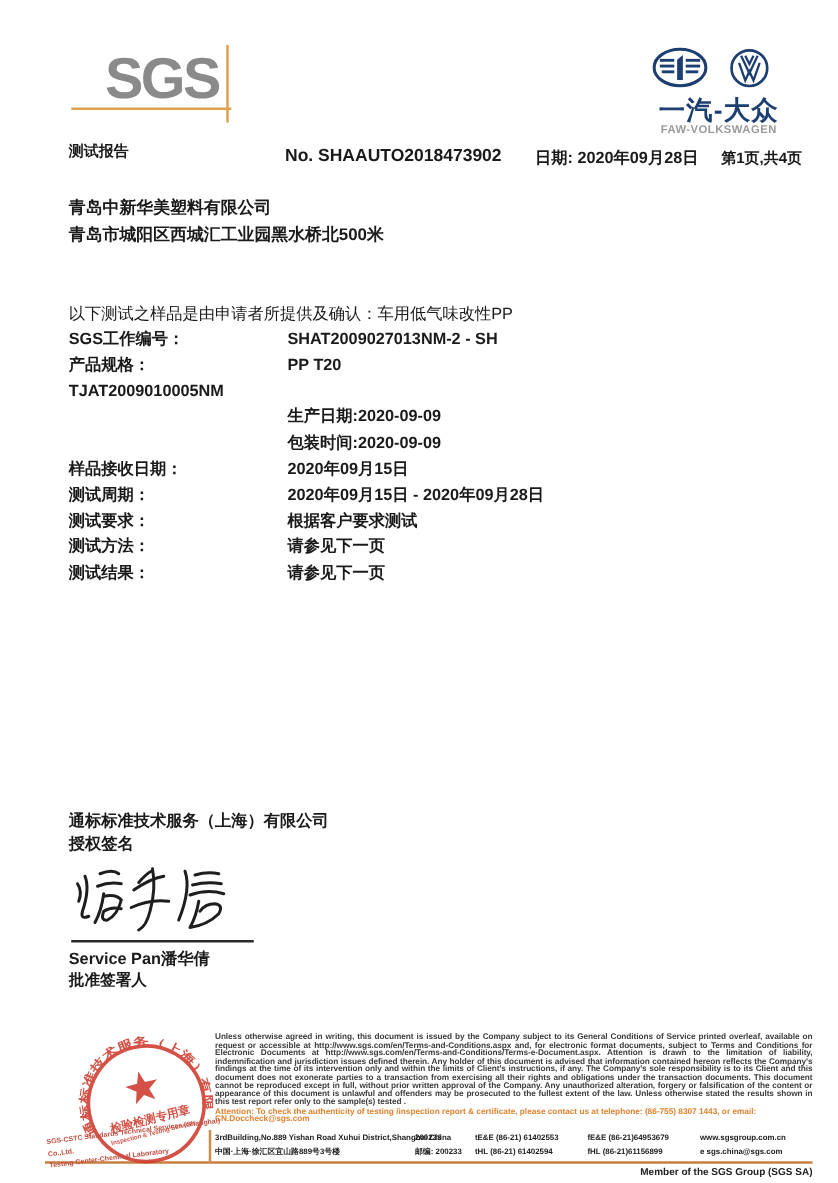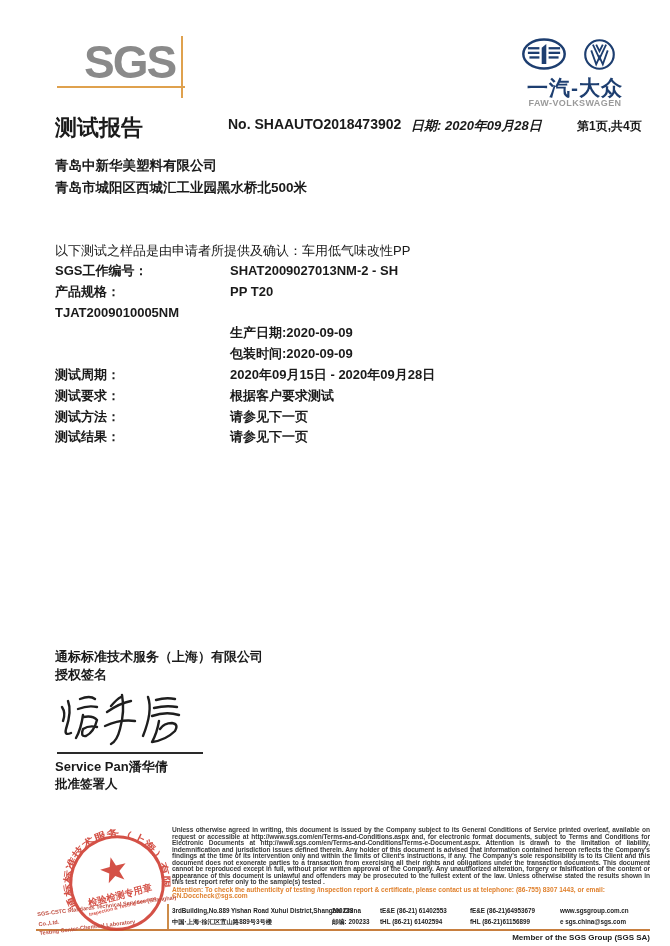--- a/index.html
+++ b/index.html
@@ -15,23 +15,23 @@
   .sgs-vline{left:181px;top:36px;width:2px;height:62px;background:#dfa14e;}
 
   
   .fawvw{left:505px;top:36px;width:140px;height:72px;}
   .faw-icon{position:absolute;left:16px;top:1px;}
   .vw-icon{position:absolute;left:78px;top:2px;}
   .fawvw-cn{position:absolute;left:0;top:38px;width:140px;text-align:center;font-size:21px;font-weight:bold;color:#1d3e70;letter-spacing:1px;}
   .fawvw-en{position:absolute;left:0;top:62px;width:140px;text-align:center;font-size:9px;font-weight:bold;color:#9a9a9a;letter-spacing:0.4px;}
 
   
-  .rpt-title{left:55px;top:113px;font-size:22px;font-weight:bold;text-align:right;}
+  .rpt-title{left:55px;top:113px;font-size:12px;font-weight:bold;text-align:right;}
   .rpt-no{left:228px;top:116px;font-size:14px;font-weight:600;}
-  .rpt-date{left:411px;top:117px;font-size:13px;font-weight:600;font-style:italic;}
+  .rpt-date{left:428px;top:117px;font-size:13px;font-weight:600;}
   .rpt-page{left:577px;top:118px;font-size:12px;font-weight:600;}
 
   
   .apl-co{left:55px;top:157px;font-size:13.5px;font-weight:600;}
   .apl-ad{left:55px;top:179px;font-size:13.5px;font-weight:600;}
 
   
   .intro{left:55px;top:242px;font-size:13px;font-weight:400;}
   .fields{left:55px;top:261px;width:560px;}
   .frow{display:flex;height:20.8px;line-height:20.8px;font-size:13px;}
@@ -110,20 +110,24 @@
     <div class="frow">
         <div class="fvalue">TJAT2009010005NM</div>
       </div>
     <div class="frow">
         <div class="flabel"></div>
         <div class="fvalue">生产日期:2020-09-09</div>
       </div>
     <div class="frow">
         <div class="flabel"></div>
         <div class="fvalue">包装时间:2020-09-09</div>
+      </div>
+    <div class="frow">
+        <div class="flabel">样品接收日期：</div>
+        <div class="fvalue">2020年09月15日</div>
       </div>
     <div class="frow">
         <div class="flabel">测试周期：</div>
         <div class="fvalue">2020年09月15日 - 2020年09月28日</div>
       </div>
     <div class="frow">
         <div class="flabel">测试要求：</div>
         <div class="fvalue">根据客户要求测试</div>
       </div>
     <div class="frow">

